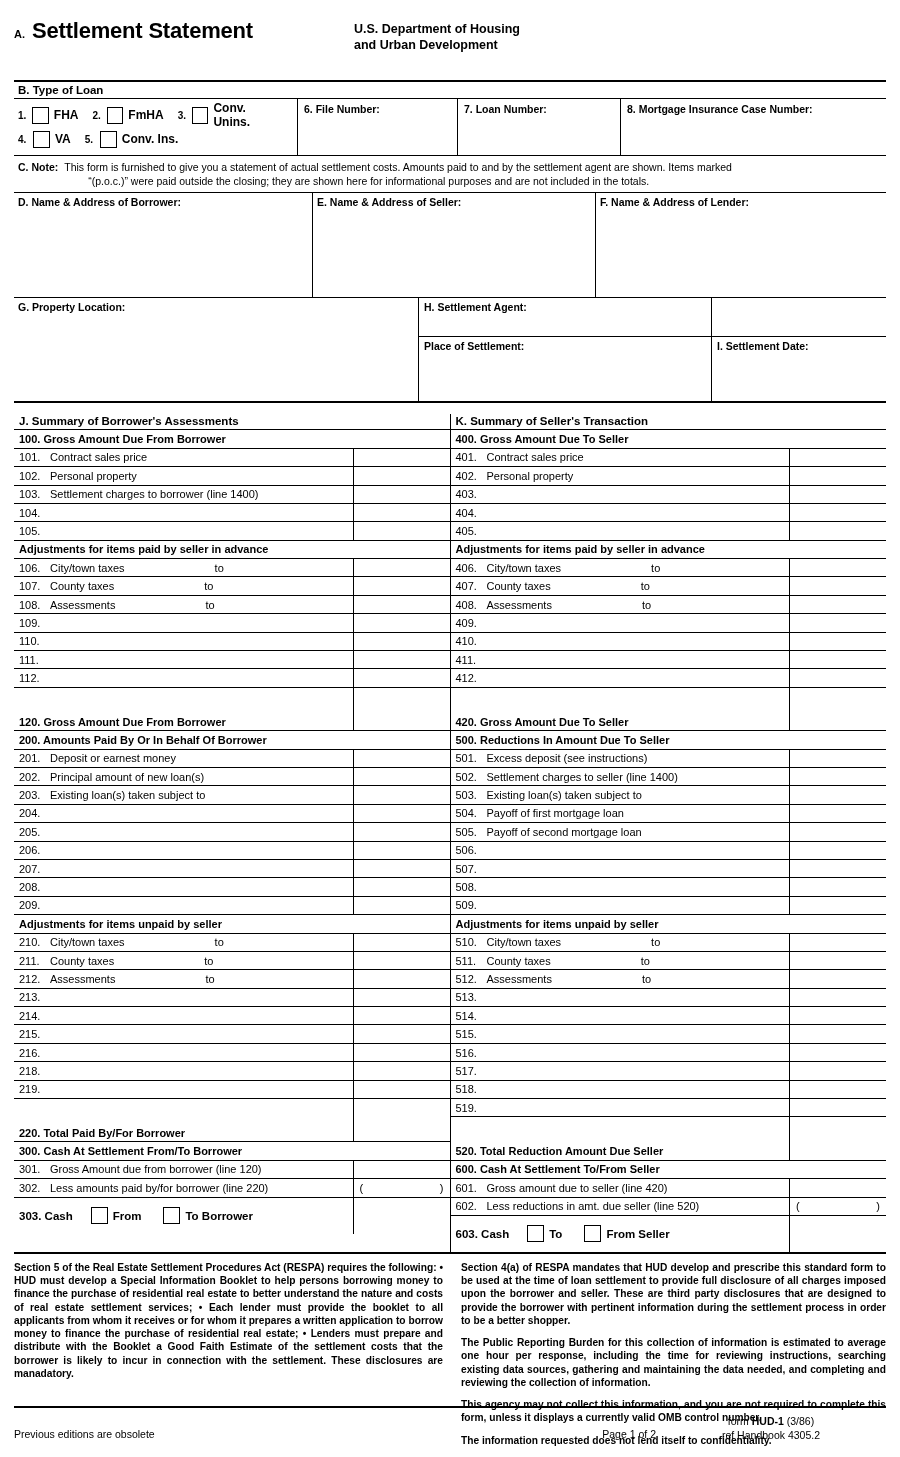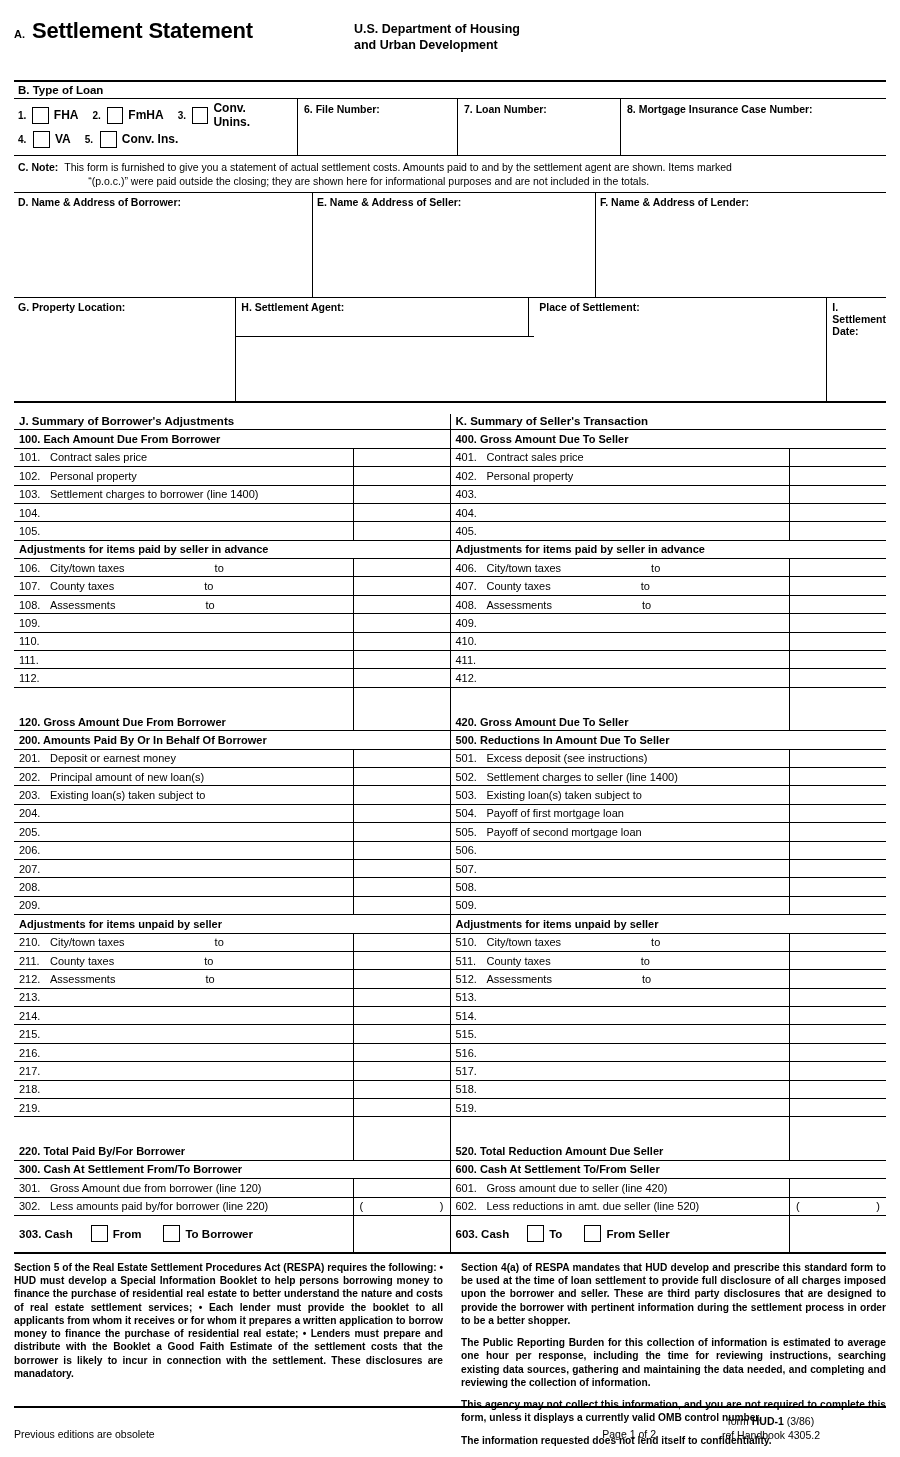--- a/index.html
+++ b/index.html
@@ -40,21 +40,21 @@
   .note-txt .ind{display:block;padding-left:24px;}
 
   
   .defrow{display:flex;border-top:1.6px solid #000;height:104px;}
   .defcell{padding:3px 0 0 4px;font-size:10.5px;font-weight:bold;box-sizing:border-box;}
   .def1{width:298px;} .def2{width:283px;border-left:1.4px solid #000;} .def3{flex:1;border-left:1.4px solid #000;}
 
   
   .ghirow{display:flex;border-top:1.6px solid #000;border-bottom:2.5px solid #000;height:103px;}
   .gcell{width:404px;padding:3px 0 0 4px;font-size:10.5px;font-weight:bold;box-sizing:border-box;}
-  .hicell{flex:1;display:flex;flex-direction:row;border-left:1.4px solid #000;}
+  .hicell{flex:1;display:flex;flex-direction:column;border-left:1.4px solid #000;}
   .hrow{display:flex;height:38px;border-bottom:1.4px solid #000;}
   .prow{display:flex;flex:1;justify-content:space-between;}
   .hsub{padding:3px 0 0 5px;font-size:10.5px;font-weight:bold;box-sizing:border-box;}
   .hs1{width:292px;} .hs2{flex:1;border-left:1.4px solid #000;}
 
   
   .jk{display:flex;margin-top:11px;}
   .col{width:436px;}
   .col.right{margin-left:0;border-left:1.4px solid #000;padding-left:0;}
 
@@ -160,24 +160,24 @@
       <div class="prow">
         <div class="hsub hs1">Place of Settlement:</div>
         <div class="hsub hs2">I.   Settlement Date:</div>
       </div>
     </div>
   </div>
 
   <div class="jk">
 
     <div class="col">
-      <div class="ttl">J.  Summary of Borrower's Adjustments</div>
+      <div class="ttl">J.  Summary of Borrower's Assessments</div>
 
       <div class="r hd">
-        <div class="lbl b">100.  Each Amount Due From Borrower</div>
+        <div class="lbl b">100.  Gross Amount Due From Borrower</div>
         <div class="amt noborder"></div>
       </div>
 
       <div class="r">
           <div class="lbl">
             <span class="n">101.</span>
             <span>Contract sales price</span>
           </div>
           <div class="amt"></div>
         </div>
@@ -386,26 +386,20 @@
         </div>
       <div class="r">
           <div class="lbl">
             <span class="n">215.</span>
           </div>
           <div class="amt"></div>
         </div>
       <div class="r">
           <div class="lbl">
             <span class="n">216.</span>
-          </div>
-          <div class="amt"></div>
-        </div>
-      <div class="r">
-          <div class="lbl">
-            <span class="n">217.</span>
           </div>
           <div class="amt"></div>
         </div>
       <div class="r">
           <div class="lbl">
             <span class="n">218.</span>
           </div>
           <div class="amt"></div>
         </div>
       <div class="r thick">

